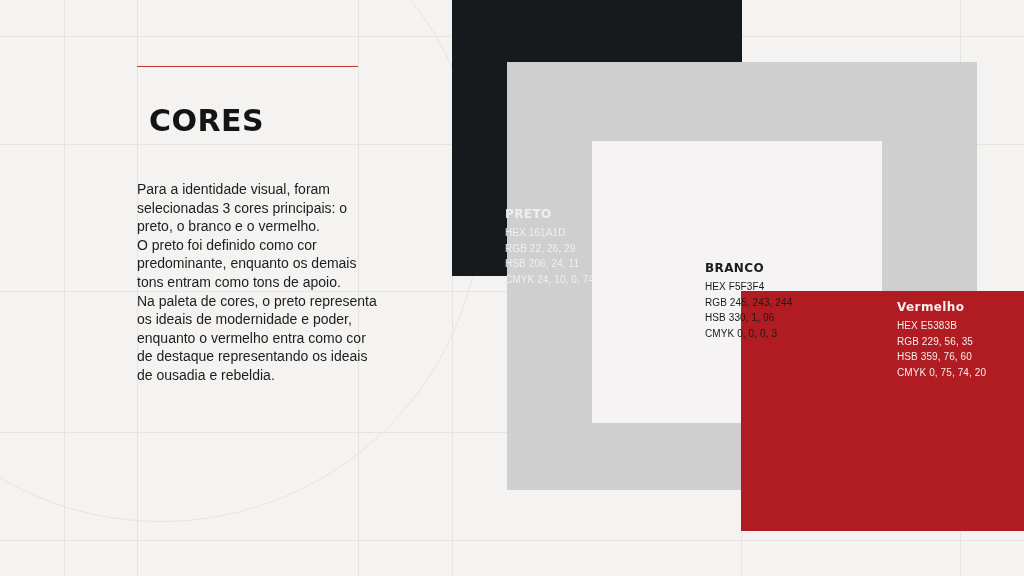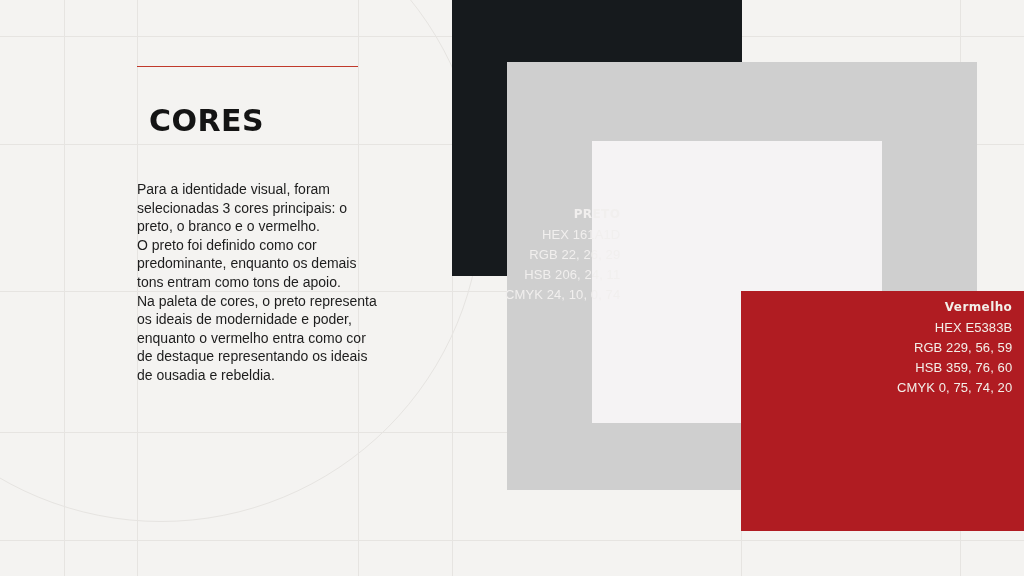--- a/index.html
+++ b/index.html
@@ -74,31 +74,30 @@
     top: 291px;
     width: 290px;
     height: 240px;
     background: #b01c22;
   }
 
   
   .caption {
     position: absolute;
     line-height: 1.25;
-    text-align: right;
   }
   .caption .cap-title {
     font-family: "DejaVu Sans", sans-serif;
     font-weight: bold;
     font-size: 12px;
     letter-spacing: 0.4px;
     margin-bottom: 3px;
   }
   .caption .cap-line {
-    font-size: 13px;
+    font-size: 10px;
     letter-spacing: 0.1px;
     line-height: 1.55;
     white-space: nowrap;
   }
   #caption-preto {
     left: 505px;
     top: 207px;
     color: #f1efee;
   }
   #caption-branco {
@@ -170,25 +169,32 @@
   <div class="block" id="block-vermelho"></div>
 
   <div class="caption" id="caption-preto">
     <div class="cap-title">PRETO</div>
     <div class="cap-line">HEX 161A1D</div>
     <div class="cap-line">RGB 22, 26, 29</div>
     <div class="cap-line">HSB 206, 24, 11</div>
     <div class="cap-line">CMYK 24, 10, 0, 74</div>
   </div>
 
+  <div class="caption" id="caption-branco">
+    <div class="cap-title">BRANCO</div>
+    <div class="cap-line">HEX F5F3F4</div>
+    <div class="cap-line">RGB 245, 243, 244</div>
+    <div class="cap-line">HSB 330, 1, 96</div>
+    <div class="cap-line">CMYK 0, 0, 0, 3</div>
+  </div>
 
   <div class="caption" id="caption-vermelho">
     <div class="cap-title">Vermelho</div>
     <div class="cap-line">HEX E5383B</div>
-    <div class="cap-line">RGB 229, 56, 59</div>
+    <div class="cap-line">RGB 229, 56, 35</div>
     <div class="cap-line">HSB 359, 76, 60</div>
     <div class="cap-line">CMYK 0, 75, 74, 20</div>
   </div>
 
   <div id="rule"></div>
   <div id="title">CORES</div>
   <div id="body-text">Para a identidade visual, foram selecionadas 3 cores principais: o preto, o branco e o vermelho.
 O preto foi definido como cor predominante, enquanto os demais tons entram como tons de apoio.
 Na paleta de cores, o preto representa os ideais de modernidade e poder, enquanto o vermelho entra como cor de destaque representando os ideais de ousadia e rebeldia.</div>
 

